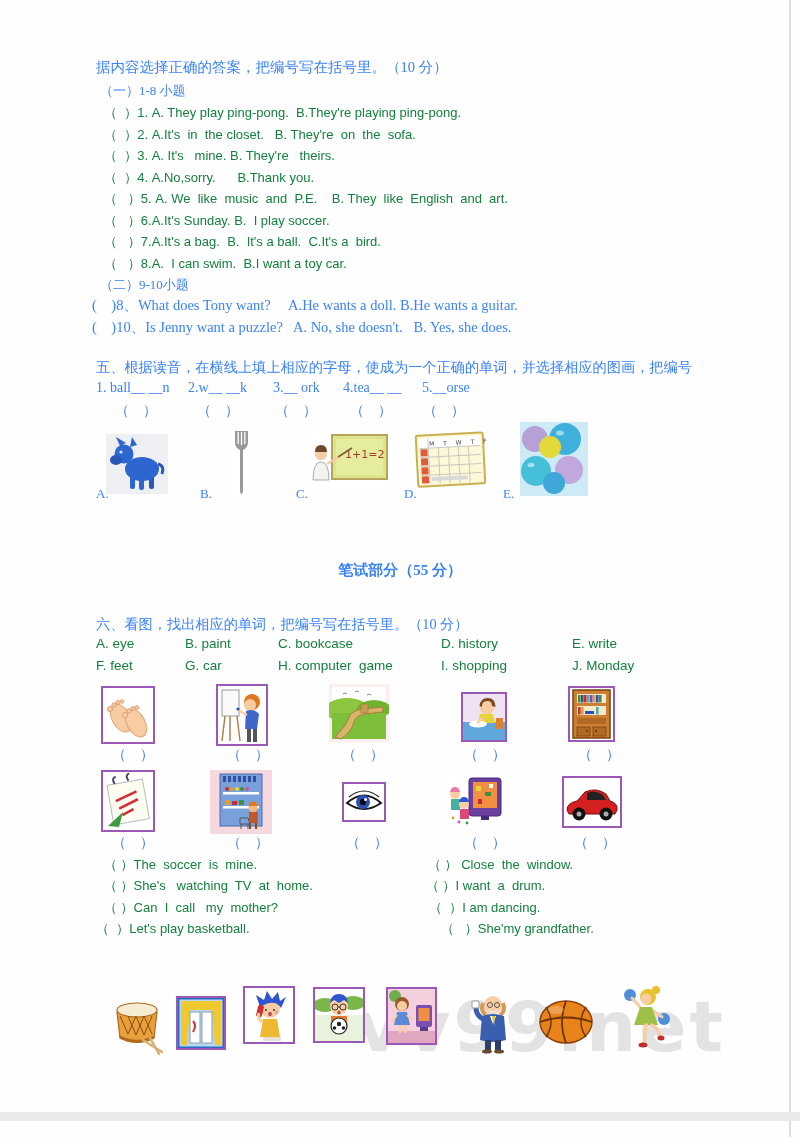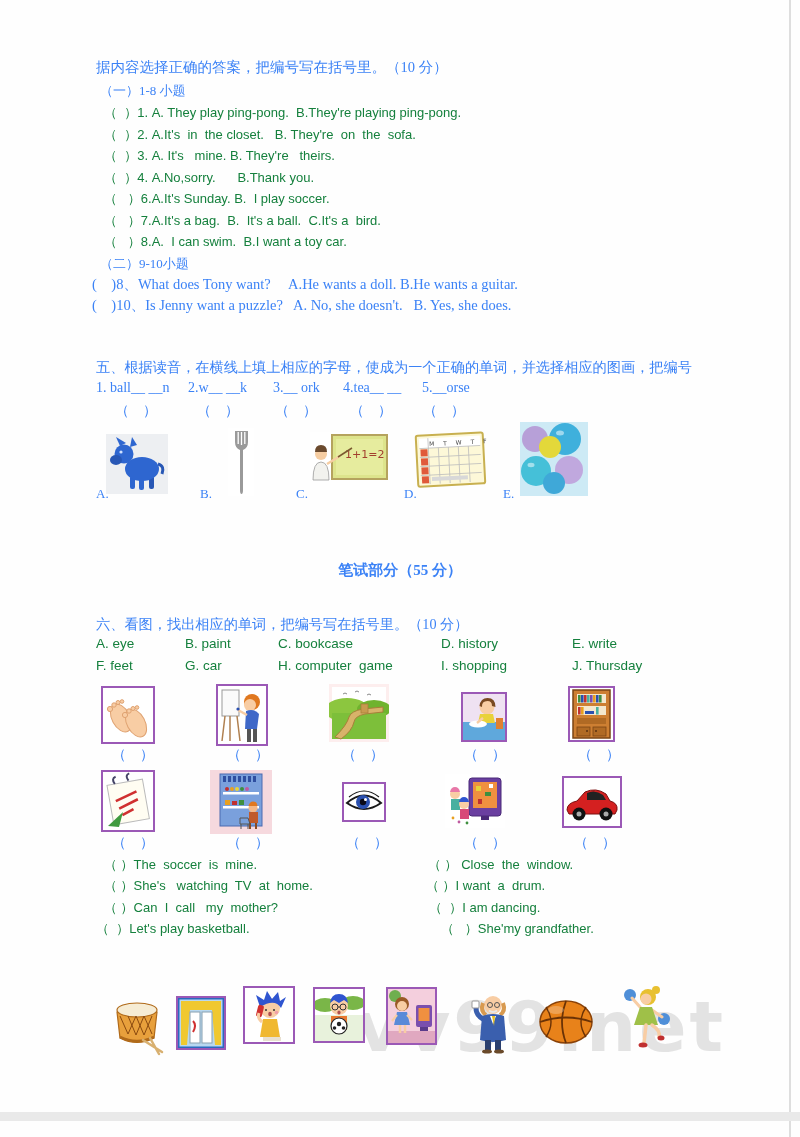--- a/index.html
+++ b/index.html
@@ -43,20 +43,21 @@
   <div class="watermark">vv99.net</div>
   <div class="scrolledge"></div>
 
   <div class="sec overwm" style="top:54px">
     <div class="serif intro">据内容选择正确的答案，把编号写在括号里。（10 分）</div>
     <div class="serif plabel">（一）1-8 小题</div>
     <div class="mono item">（  ）1. A. They play ping-pong.  B.They're playing ping-pong.</div>
     <div class="mono item">（  ）2. A.It's  in  the closet.   B. They're  on  the  sofa.</div>
     <div class="mono item">（  ）3. A. It's   mine. B. They're   theirs.</div>
     <div class="mono item">（  ）4. A.No,sorry.      B.Thank you.</div>
+    <div class="mono item">（   ）5. A. We  like  music  and  P.E.    B. They  like  English  and  art.</div>
     <div class="mono item">（   ）6.A.It's Sunday. B.  I play soccer.</div>
     <div class="mono item">（   ）7.A.It's a bag.  B.  It's a ball.  C.It's a  bird.</div>
     <div class="mono item">（   ）8.A.  I can swim.  B.I want a toy car.</div>
     <div class="serif plabel" style="line-height:21px">（二）9-10小题</div>
     <div class="serif item2">(    )8、What does Tony want?     A.He wants a doll. B.He wants a guitar.</div>
     <div class="serif item2">(    )10、Is Jenny want a puzzle?   A. No, she doesn't.   B. Yes, she does.</div>
   </div>
 
   <div class="sec overwm" style="top:356px">
     <div class="serif t5">五、根据读音，在横线上填上相应的字母，使成为一个正确的单词，并选择相应的图画，把编号</div>
@@ -164,21 +165,21 @@
       <span class="mono" style="left:89px">B. paint</span>
       <span class="mono" style="left:182px">C. bookcase</span>
       <span class="mono" style="left:345px">D. history</span>
       <span class="mono" style="left:476px">E. write</span>
     </div>
     <div class="w6row">
       <span class="mono" style="left:0">F. feet</span>
       <span class="mono" style="left:89px">G. car</span>
       <span class="mono" style="left:182px">H. computer  game</span>
       <span class="mono" style="left:345px">I. shopping</span>
-      <span class="mono" style="left:476px">J. Thursday</span>
+      <span class="mono" style="left:476px">J. Monday</span>
     </div>
 
     <div class="picrow6" style="height:62px;margin-top:4px">
       <div class="pic pborder" style="left:5px;top:2px">
         <svg width="50" height="54" viewBox="0 0 50 54">
           <rect width="50" height="54" fill="#ffffff"></rect>
           <g fill="#f8cda4" stroke="#dfa271" stroke-width="1">
             <ellipse cx="18" cy="30" rx="9" ry="15" transform="rotate(-28 18 30)"></ellipse>
             <ellipse cx="33" cy="35" rx="9" ry="15" transform="rotate(-28 33 35)"></ellipse>
             <circle cx="7" cy="21" r="2.6"></circle>

